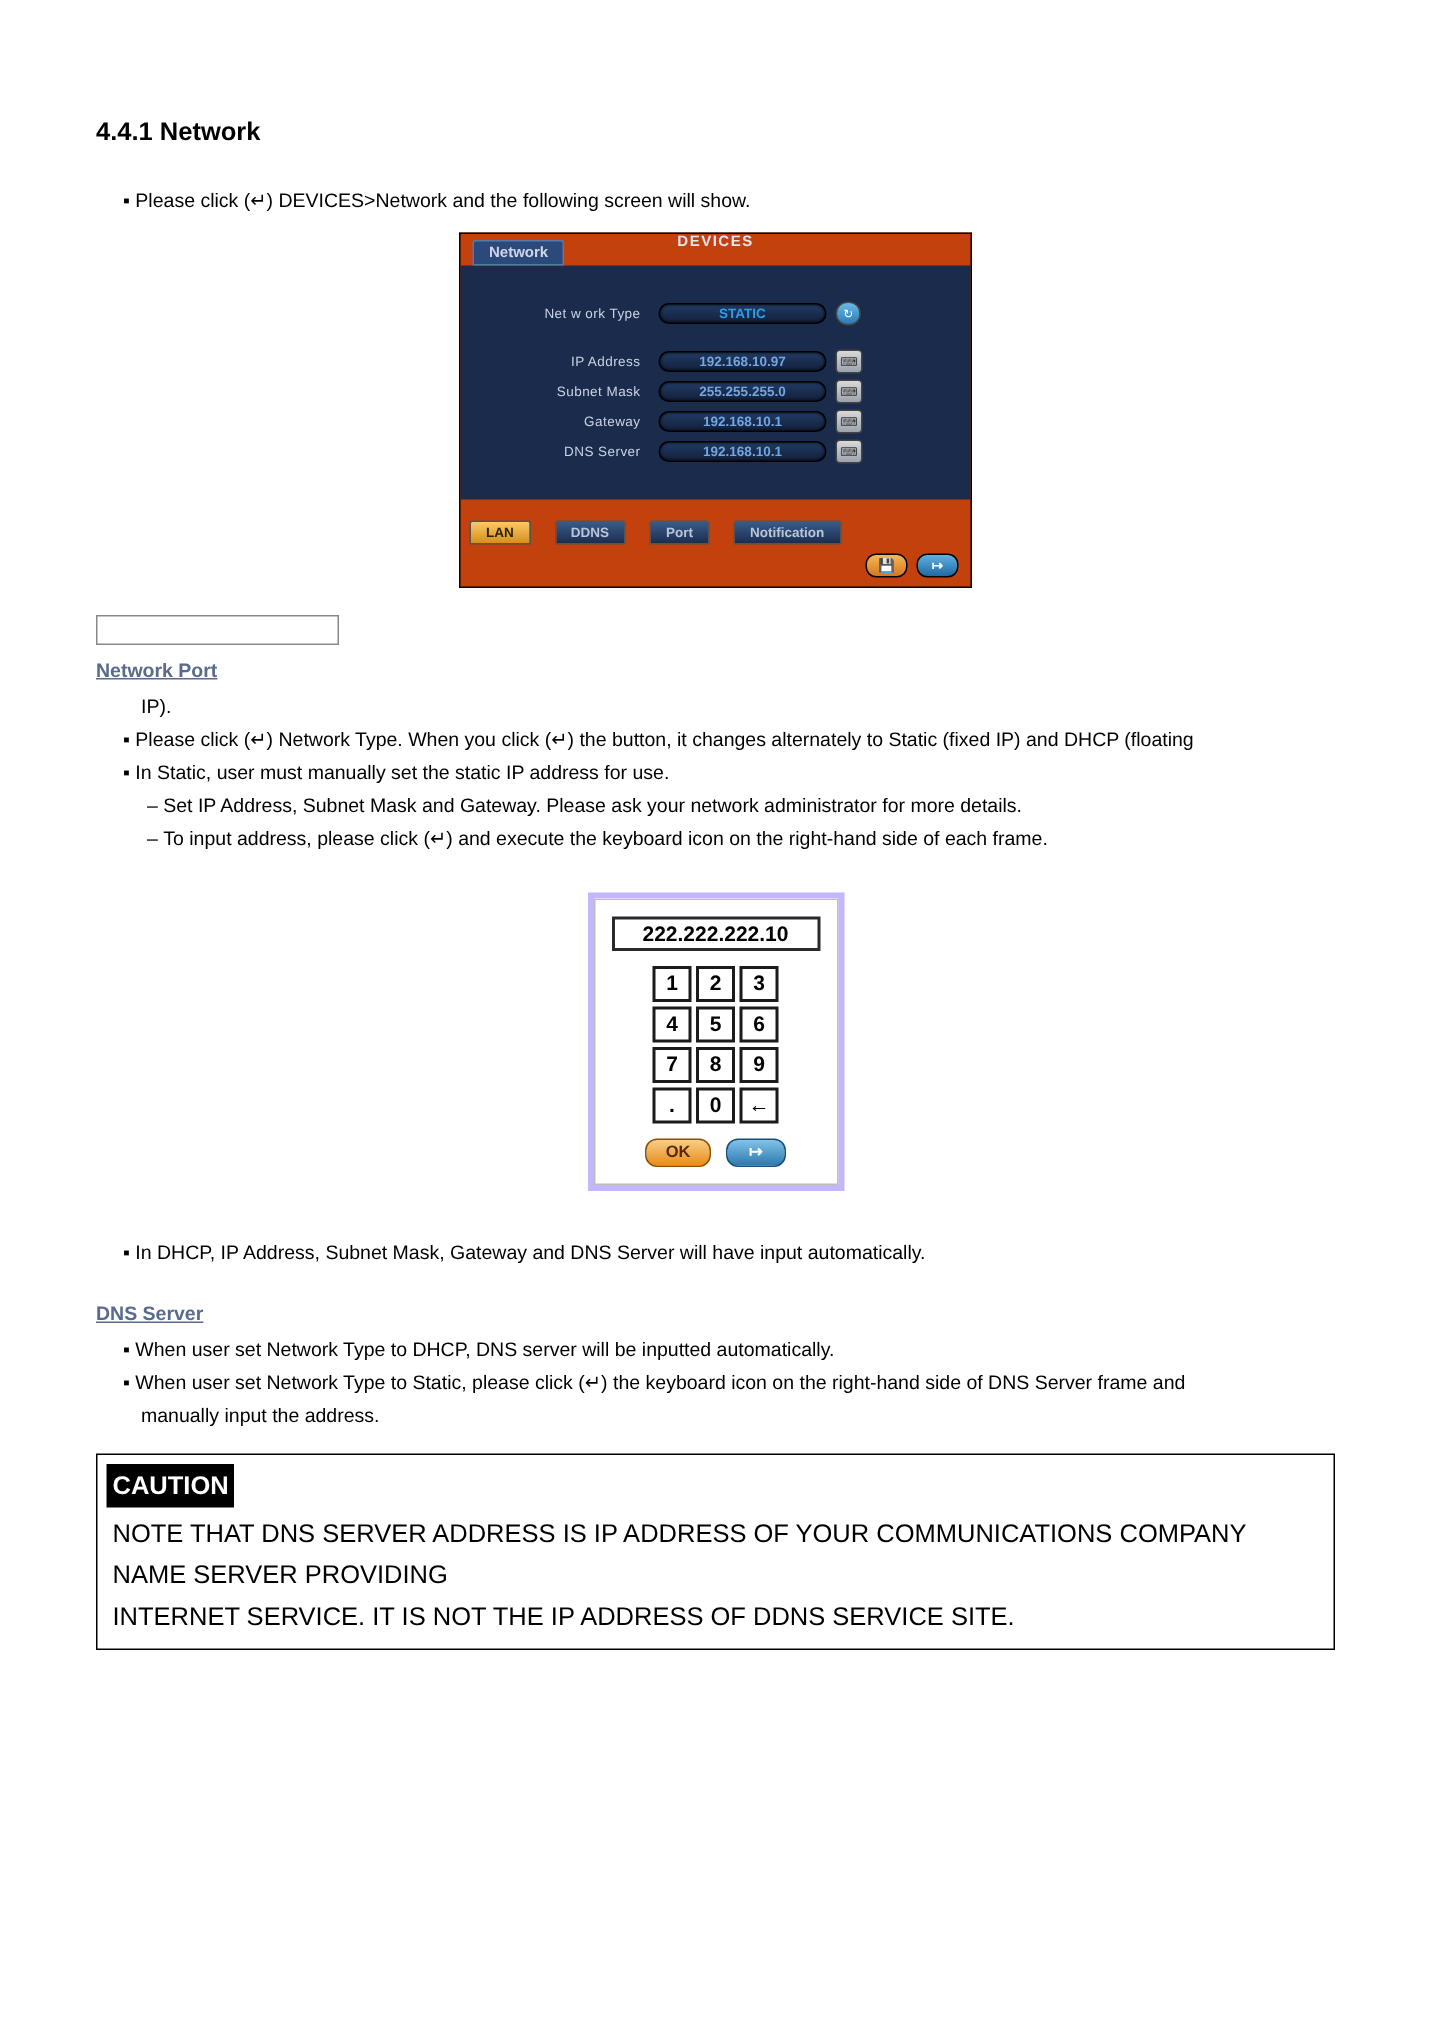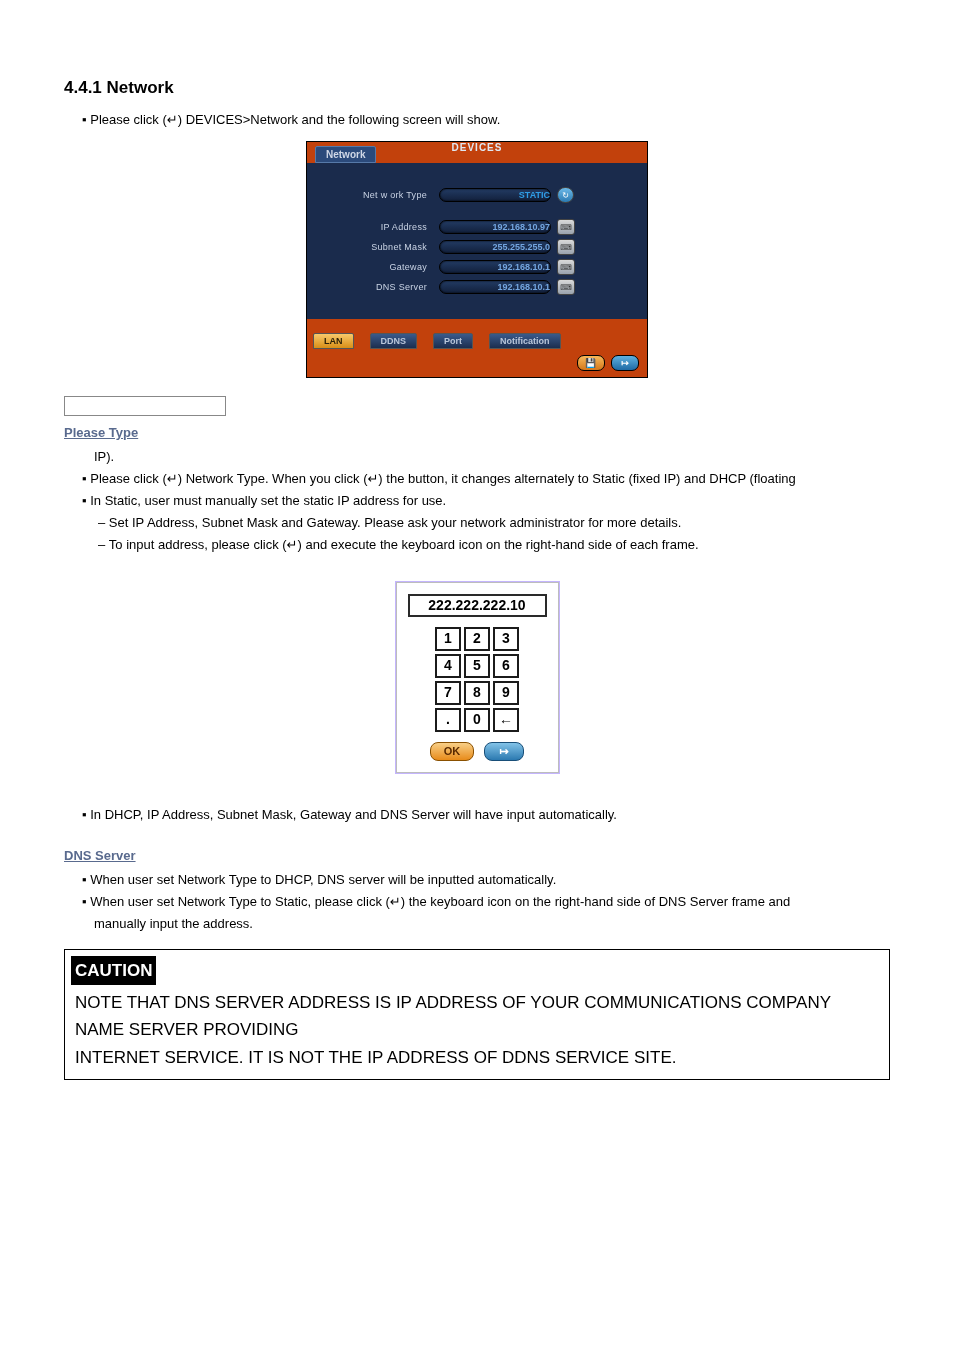--- a/index.html
+++ b/index.html
@@ -10,21 +10,21 @@
     color: #000;
     background: #fff;
     width: 954px;
   }
   .page {
     padding: 78px 64px 40px 64px;
   }
   .section-heading {
     font-size: 17px;
     font-weight: bold;
-    margin-bottom: 11px;
+    margin-bottom: 25px;
   }
   .bullet-line {
     margin-left: 18px;
     line-height: 1.7;
   }
   .bullet {
     display: inline-block;
   }
   .fig1-wrap {
     text-align: center;
@@ -79,21 +79,21 @@
   .cfg-label {
     width: 100px;
     text-align: right;
     color: #c9d3e4;
     font-size: 9px;
     padding-right: 12px;
     letter-spacing: 0.3px;
   }
   .cfg-val {
     width: 110px;
-    text-align: right;
+    text-align: center;
     font-size: 9px;
     font-weight: bold;
     padding: 1px 0;
     border: 1px solid #000;
     border-radius: 8px;
     background: linear-gradient(#223b63,#12203c);
     color: #74a6e0;
     box-shadow: inset 0 0 2px #000;
   }
   .cfg-val.static {
@@ -182,21 +182,21 @@
   .dash-line {
     margin-left: 34px;
     line-height: 1.7;
   }
   .keypad-wrap {
     text-align: center;
     margin: 24px 0 30px 0;
   }
   .keypad {
     display: inline-block;
-    border: 1px solid #c4b5fd;
+    border: 4px solid #c4b5fd;
     padding: 12px;
     background: #fff;
     box-shadow: 0 0 0 1px #bdbdbd inset;
   }
   .kp-display {
     width: 135px;
     height: 19px;
     border: 2px solid #2a2a2a;
     margin: 0 auto 10px auto;
     font-size: 14px;
@@ -330,21 +330,21 @@
       </div>
       <div class="fig1-footer">
         <div class="fbtn orange">💾</div>
         <div class="fbtn blue">↦</div>
       </div>
     </div>
   </div>
 
   <div class="small-box"></div>
 
-  <div class="sub-heading">Please Type</div>
+  <div class="sub-heading">Network Port</div>
 
   <div class="bullet-line" style="margin-left:30px">IP).</div>
   <div class="bullet-line">
     <span class="bullet">▪</span>
     <span>Please click (↵) Network Type. When you click (↵) the button, it changes alternately to Static (fixed IP) and DHCP (floating</span>
   </div>
 
   <div class="bullet-line">
     <span class="bullet">▪</span>
     <span>In Static, user must manually set the static IP address for use.</span>

